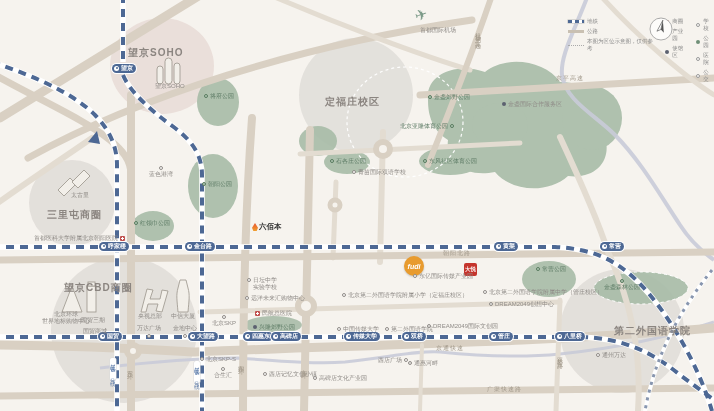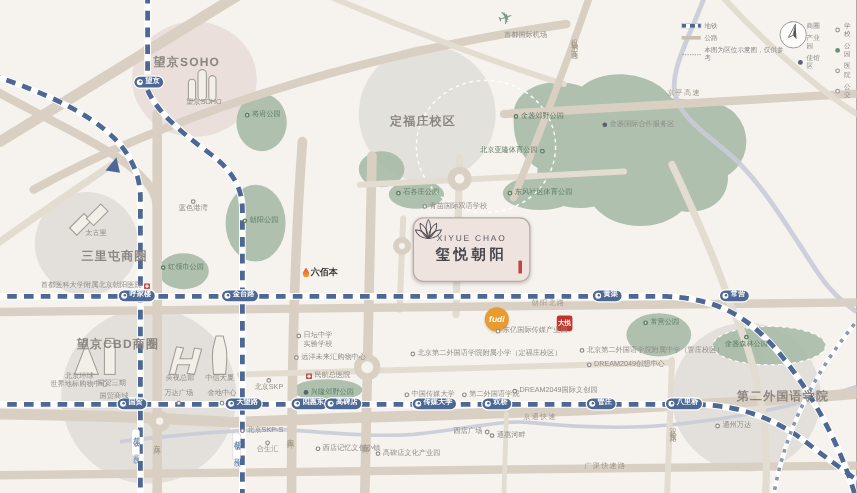--- a/index.html
+++ b/index.html
@@ -160,34 +160,20 @@
       <g>
         <path d="M62,312 L72,286 L82,312 Z"></path>
         <rect x="87" y="286" width="9" height="26"></rect>
         <rect x="88" y="282" width="7" height="4"></rect>
         <path d="M141,312 L147,289 L153,290 L150,299 L160,299 L162,290 L168,291 L162,312 L156,311 L158,304 L148,304 L146,312 Z"></path>
         <path d="M178,312 C177,300 176,295 178,288 L180,280 L186,280 L188,288 C190,295 189,300 188,312 Z"></path>
       </g>
     </g>
   </svg>
 
-  <div class="card">
-    <svg width="24" height="17" viewBox="-12 -17 24 17">
-      <g fill="none" stroke="#4d4d55" stroke-width="0.8">
-        <path transform="rotate(-56)" d="M0,0 C-2.5,-5 -2.5,-10 0,-13 C2.5,-10 2.5,-5 0,0 Z"></path>
-        <path transform="rotate(-28)" d="M0,0 C-2.5,-5.5 -2.5,-11 0,-14.5 C2.5,-11 2.5,-5.5 0,0 Z"></path>
-        <path d="M0,0 C-2.5,-6 -2.5,-12 0,-16 C2.5,-12 2.5,-6 0,0 Z"></path>
-        <path transform="rotate(28)" d="M0,0 C-2.5,-5.5 -2.5,-11 0,-14.5 C2.5,-11 2.5,-5.5 0,0 Z"></path>
-        <path transform="rotate(56)" d="M0,0 C-2.5,-5 -2.5,-10 0,-13 C2.5,-10 2.5,-5 0,0 Z"></path>
-      </g>
-    </svg>
-    <div class="en">XIYUE CHAO</div>
-    <div class="cn">玺悦朝阳</div>
-    <span class="flag"></span>
-  </div>
 
   <span class="plane">✈</span>
   <span class="lbl poi" style="left:420px;top:27px;">首都国际机场</span>
 
   <div class="badge badge-fudi" style="left:404px;top:256px;">
     <span>fudi</span>
   </div>
   <div class="badge badge-lbb" style="left:252px;top:222px;">
     <span>六佰本</span>
   </div>
@@ -248,21 +234,21 @@
     <div class="n">N</div>
     <svg width="26" height="26" viewBox="-13 -13 26 26">
       <circle r="11" fill="#fdfcfa" stroke="#999" stroke-width="0.8"></circle>
       <polygon points="0,-9 3.5,3 0,0.5" fill="#555" transform="rotate(12)"></polygon>
       <polygon points="0,-9 -3.5,3 0,0.5" fill="#fff" stroke="#555" stroke-width="0.6" transform="rotate(12)"></polygon>
     </svg>
   </div>
 
   <div id="gen-labels">
       <div class="lbl district" style="position: absolute; left: 128px; top: 47px;">望京SOHO</div>
-      <div class="lbl district" style="position: absolute; left: 68px; top: 209px; text-align: right;">三里屯商圈</div>
+      <div class="lbl district" style="position: absolute; left: 47px; top: 209px; text-align: right;">三里屯商圈</div>
       <div class="lbl district" style="position: absolute; left: 64px; top: 282px;">望京CBD商圈</div>
       <div class="lbl district" style="position: absolute; left: 325px; top: 96px;">定福庄校区</div>
       <div class="lbl district" style="position: absolute; left: 614px; top: 325px;">第二外国语学院</div>
       <div class="lbl station" style="position: absolute; left: 112px; top: 64px;"><span class="dot"></span><span>望京</span></div>
       <div class="lbl station" style="position: absolute; left: 99px; top: 242px;"><span class="dot"></span><span>呼家楼</span></div>
       <div class="lbl station" style="position: absolute; left: 185px; top: 242px;"><span class="dot"></span><span>金台路</span></div>
       <div class="lbl station" style="position: absolute; left: 494px; top: 242px;"><span class="dot"></span><span>黄渠</span></div>
       <div class="lbl station" style="position: absolute; left: 600px; top: 242px;"><span class="dot"></span><span>常营</span></div>
       <div class="lbl station" style="position: absolute; left: 98px; top: 332px;"><span class="dot"></span><span>国贸</span></div>
       <div class="lbl station" style="position: absolute; left: 188px; top: 332px;"><span class="dot"></span><span>大望路</span></div>

